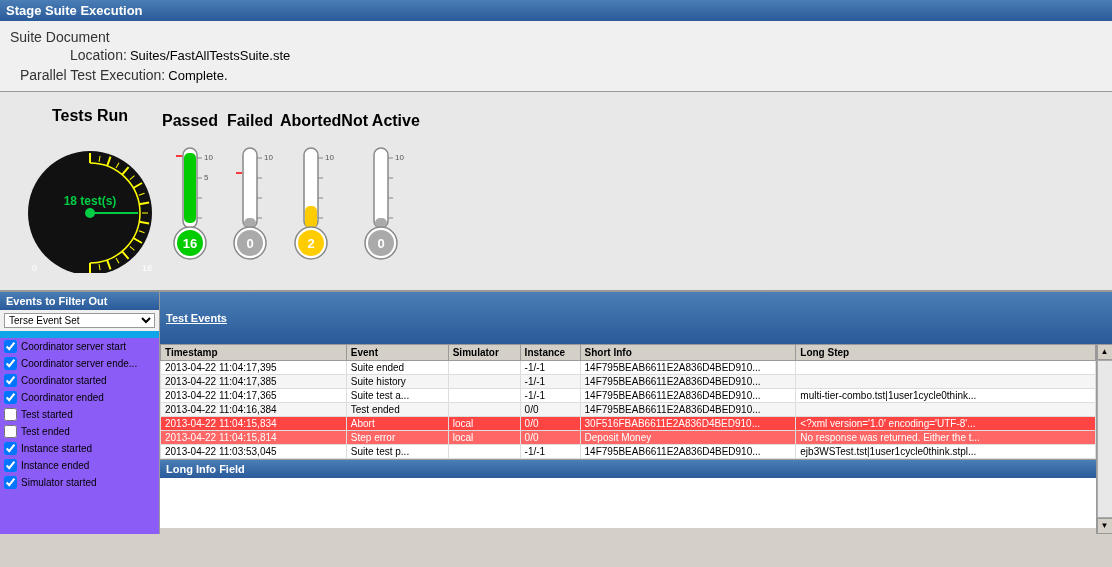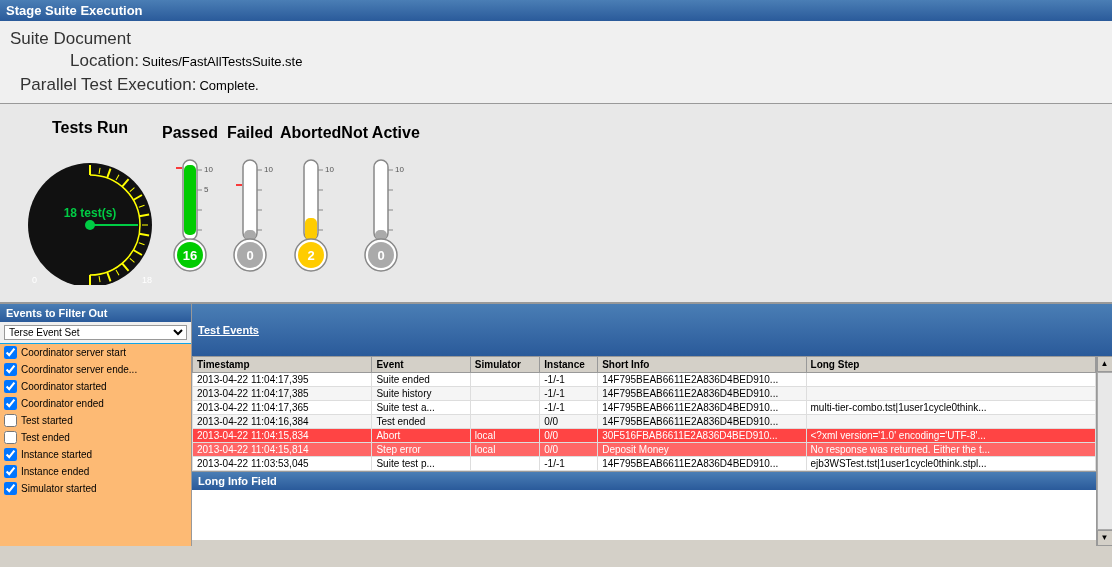--- a/index.html
+++ b/index.html
@@ -13,21 +13,21 @@
       font-size: 13px;
       font-weight: bold;
     }
 
     
     #top-section {
       background: #f0f0f0;
       padding: 6px 10px;
       border-bottom: 1px solid #999;
     }
-    #top-section .label { font-size: 17px; color: #333; }
+    #top-section .label { font-size: 14px; color: #333; }
     #top-section .value { font-size: 13px; color: #000; }
     .info-row { margin: 2px 0; }
 
     
     #gauges-section {
       background: #e8e8e8;
       padding: 10px 20px;
       display: flex;
       align-items: center;
       justify-content: flex-start;
@@ -40,38 +40,38 @@
 
     
     #bottom-section {
       display: flex;
       height: 242px;
       overflow: hidden;
     }
 
     
     #filter-panel {
-      width: 192px;
-      background: #fdba74;
+      width: 160px;
+      background: #8b5cf6;
       border-right: 1px solid #999;
       flex-shrink: 0;
     }
     #filter-header {
       background: linear-gradient(to bottom, #4a7eb5, #2a5a9a);
       color: white;
       padding: 3px 6px;
       font-size: 11px;
       font-weight: bold;
     }
     #filter-dropdown {
       display: flex;
       align-items: center;
       padding: 3px 4px;
       background: #f0f0f0;
-      border-bottom: 1px solid #0ea5e9;
+      border-bottom: 7px solid #0ea5e9;
     }
     #filter-dropdown select {
       flex: 1;
       font-size: 10px;
       border: 1px solid #999;
       background: white;
     }
     .filter-item {
       display: flex;
       align-items: center;

